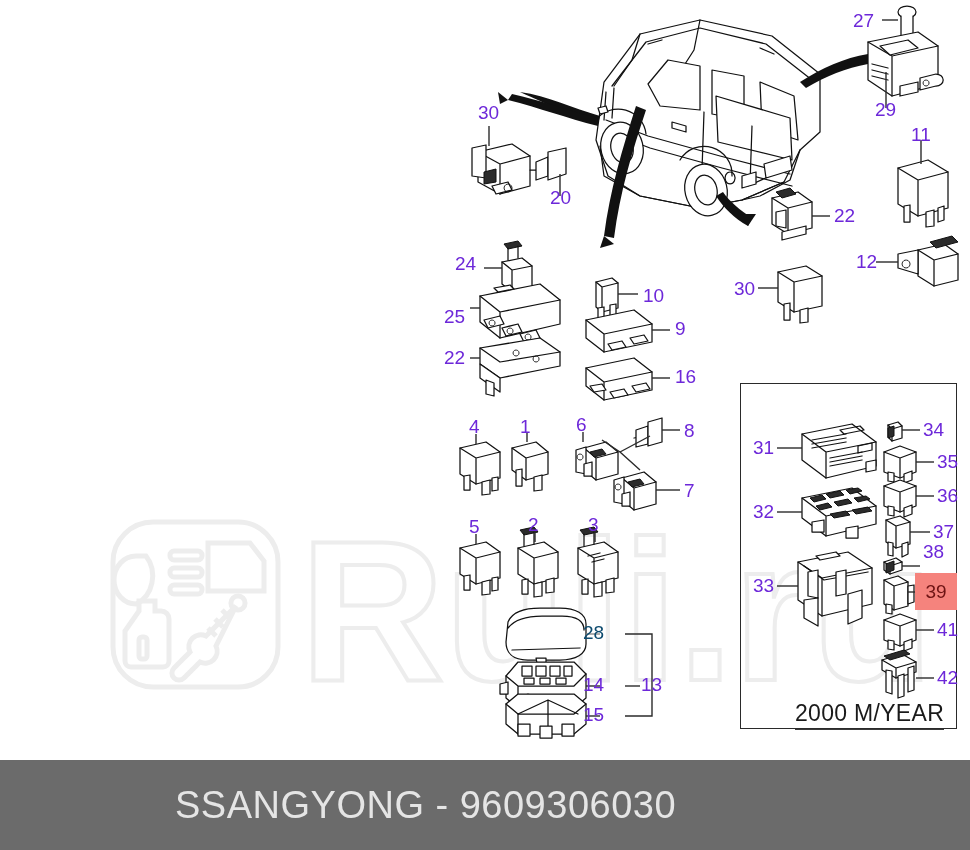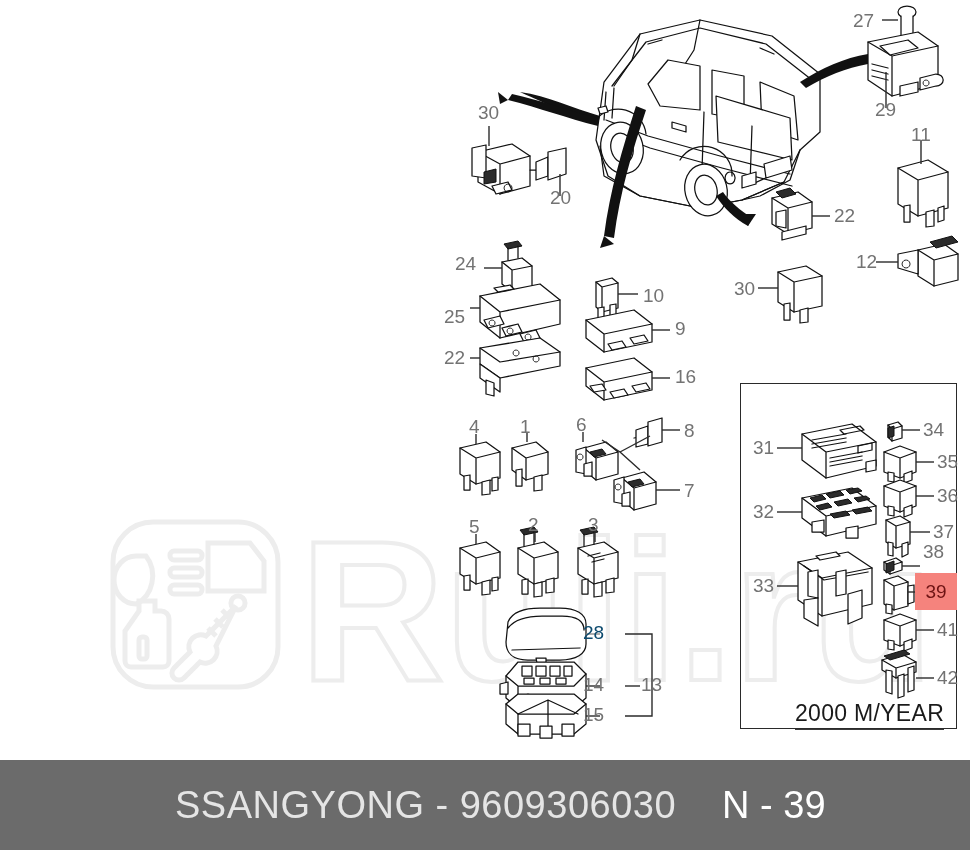--- a/index.html
+++ b/index.html
@@ -7,21 +7,21 @@
   #root{position:relative;width:970px;height:850px;background:#ffffff;}
 
   
   #watermark{position:absolute;left:0;top:0;width:970px;height:760px;pointer-events:none;z-index:1;}
 
   
   #drawing{position:absolute;left:0;top:0;width:970px;height:760px;z-index:2;}
 
   
   .num{position:absolute;z-index:4;font-family:"Liberation Sans",sans-serif;
-       font-size:19px;color:#737373;line-height:1;white-space:nowrap;}
+       font-size:19px;color:#6d28d9;line-height:1;white-space:nowrap;}
   .num.gray{color:#0c4a6e;}
 
   
   #panel{position:absolute;left:740px;top:383px;width:215px;height:344px;
          border:1.6px solid #2a2a2a;background:transparent;z-index:3;}
   #panel-year{position:absolute;left:795px;top:700px;z-index:5;
       font-size:23px;color:#1a1a1a;letter-spacing:.3px;
       border-bottom:1.6px solid #3a3a3a;padding-bottom:2px;}
   #hl39{position:absolute;left:915px;top:573px;width:42px;height:37px;
         background:#f5837d;z-index:3;}
@@ -549,17 +549,16 @@
 
   <div id="hl39">
     <span>39</span>
   </div>
 
   <div id="panel-year">2000 M/YEAR</div>
 
   <div id="footer">
     <div id="footer-inner">
       <div id="footer-part">SSANGYONG - 9609306030</div>
-      <div id="footer-page">N - 39</div>
     </div>
   </div>
 
 </div>
 
 </body></html>

